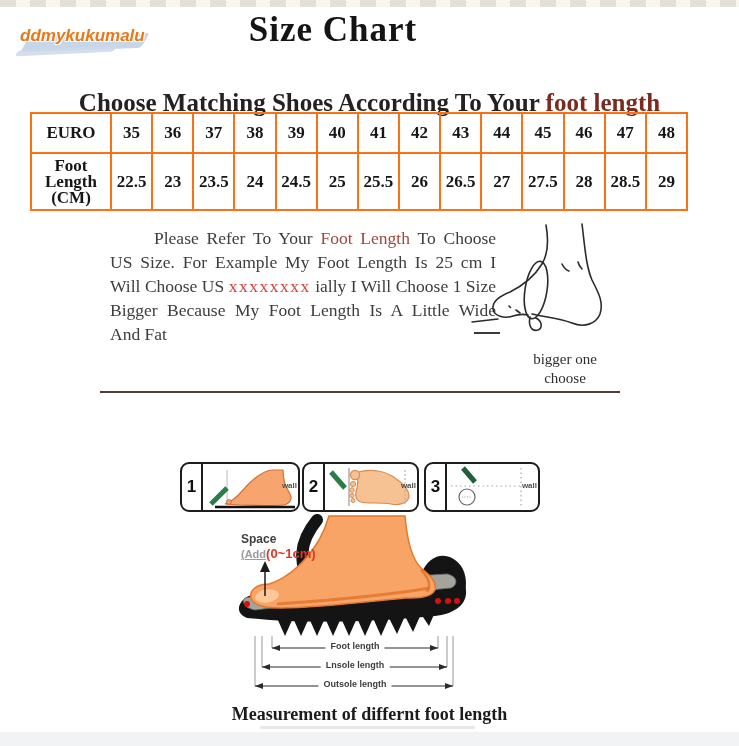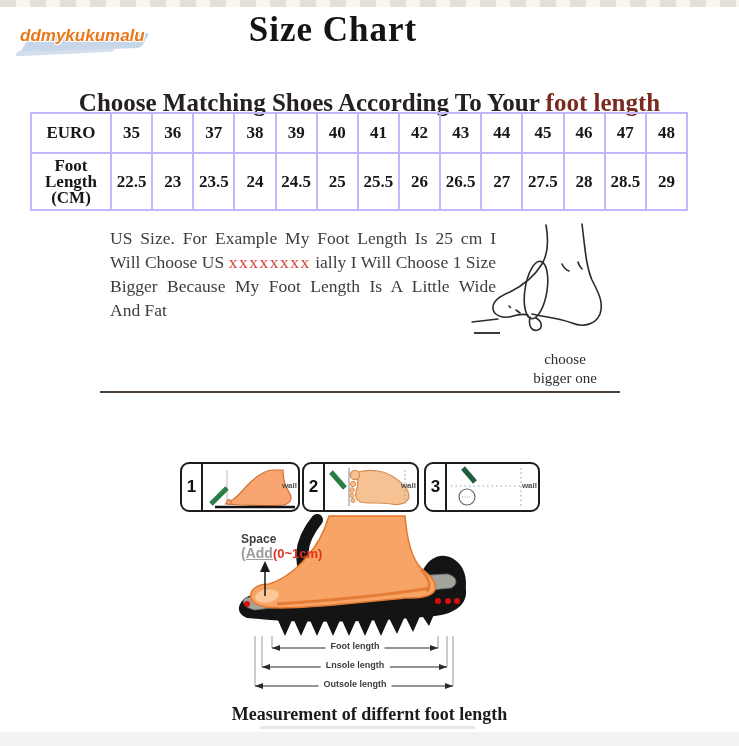--- a/index.html
+++ b/index.html
@@ -38,21 +38,21 @@
   .subtitle {
     position:absolute; left:0; top:89px; width:739px; text-align:center;
     font-size:25px; font-weight:bold; color:#262020;
   }
   .subtitle .hl { color:#7a2a1e; }
   
   .size-table {
     position:absolute; left:30px; top:112px; width:658px;
     border-collapse:collapse; table-layout:fixed; font-weight:bold; color:#161616;
   }
-  .size-table td { border:2px solid #c4b5fd; text-align:center; vertical-align:middle; padding:0; }
+  .size-table td { border:2px solid #f97316; text-align:center; vertical-align:middle; padding:0; }
   .size-table tr.r1 td { height:38px; font-size:17px; }
   .size-table tr.r2 td { height:55px; font-size:17px; }
   .size-table td.rowhdr { font-size:18px; }
   .size-table td.rowhdr2 { font-size:15px; line-height:16px;margin-left:44px; }
   
   .attn {
     position:absolute; left:110px; top:226px; width:386px;
     font-size:17.5px; line-height:24px; color:#3d3d3d;
   }
   .attn .heading { color:#a8453a; }
@@ -93,21 +93,21 @@
     position:absolute; right:1px; top:17px; font-family:"Liberation Sans", sans-serif;
     font-size:8px; font-weight:bold; color:#4f4f4f;
   }
   
   .shoe-wrap { position:absolute; left:225px; top:514px; width:250px; height:130px; }
   .space-label {
     position:absolute; left:241px; top:532px; font-family:"Liberation Sans", sans-serif;
     font-weight:bold; line-height:14px; white-space:nowrap;
   }
   .space-l1 { font-size:12px; color:#3f3f3f; display:block; }
-  .space-gray { font-size:14px; color:#9b9b9b;text-decoration:underline; }
+  .space-gray { font-size:11px; color:#9b9b9b;text-decoration:underline; }
   .space-red { font-size:13px; color:#e03522; }
   
   .arrows-wrap { position:absolute; left:248px; top:636px; width:215px; height:54px; }
   .arrow-label {
     position:absolute; left:107px; transform:translateX(-50%); background:#fff;
     padding:0 5px; font-family:"Liberation Sans", sans-serif; font-weight:bold;
     font-size:9px; color:#3c3c3c; white-space:nowrap;
   }
   .al-1 { top:5px; } .al-2 { top:24px; } .al-3 { top:43px; }
   .caption {
@@ -177,20 +177,25 @@
       <td>27</td>
       <td>27.5</td>
       <td>28</td>
       <td>28.5</td>
       <td>29</td>
     </tr>
   </tbody>
     </table>
 
   <div class="attn">
+    <div class="jl l-indent">
+      <span>Please Refer To Your</span>
+      <span class="mar">Foot Length</span>
+      <span>To Choose</span>
+    </div>
     <div class="jl">US Size. For Example My Foot Length Is 25 cm I</div>
     <div class="jl">
       <span>Will Choose US</span>
       <span class="xx">xxxxxxxx</span>
       <span>ially I Will Choose 1 Size</span>
     </div>
     <div class="jl">Bigger Because My Foot Length Is A Little Wide</div>
     <div>And Fat</div>
   </div>
   <div class="wide-dash"></div>
@@ -211,22 +216,22 @@
 
         <path d="M 76,42 C 78,46 80,48 83,49"></path>
         <path d="M 92,40 C 93,44 95,46 96,47"></path>
 
         <path d="M -14,100 L 12,97" stroke-width="1.4"></path>
       </g>
     </svg>
   </div>
 
   <div class="choose-note">
+    <div>bigger one</div>
     <div>choose</div>
-    <div>bigger one</div>
   </div>
 
   <div class="divider"></div>
 
 
   <div class="step-box step-1">
     <div class="step-num">1</div>
     <div class="step-art">
       <svg width="96" height="46" viewBox="0 0 96 46">
         <path d="M 24,6 V 40" stroke="#bbbbbb" stroke-width="1" fill="none"></path>

